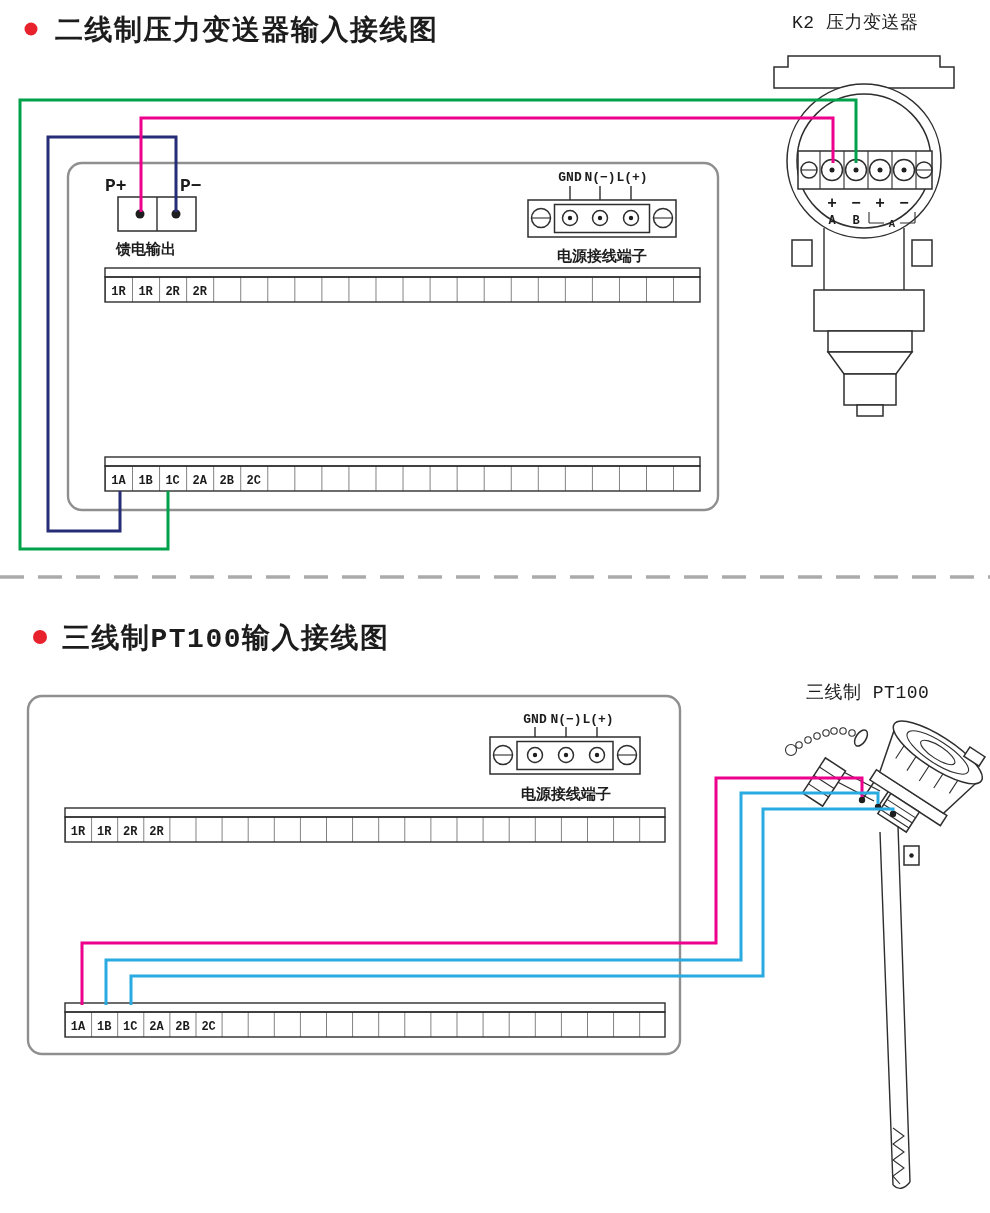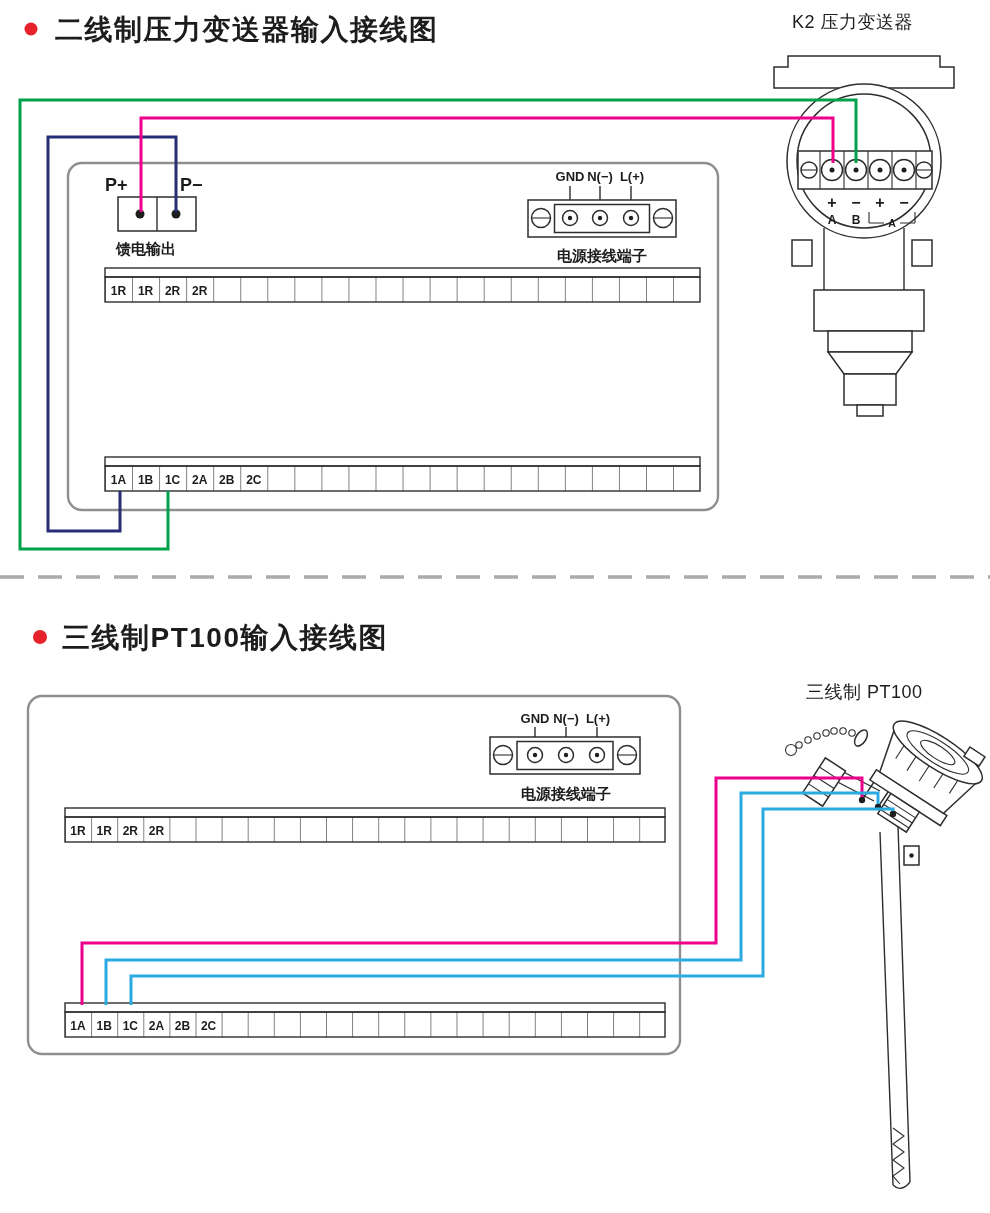--- a/index.html
+++ b/index.html
@@ -1,17 +1,17 @@
 <!DOCTYPE html>
 <html><head>
 <meta charset="utf-8">
 <style>
   html,body{margin:0;padding:0;background:#fff;}
   .canvas{position:relative;width:990px;height:1213px;background:#ffffff;
-          font-family:Liberation Sans, sans-serif;overflow:hidden;}
+          font-family:Liberation Mono, monospace;overflow:hidden;}
   svg{position:absolute;left:0;top:0;}
   
   .fw{fill:#ffffff;stroke:#2e2e2e;stroke-width:1.5;}
   .ln{fill:none;stroke:#2e2e2e;stroke-width:1.4;}
   .thin{fill:none;stroke:#2e2e2e;stroke-width:1.1;}
   .dot{fill:#1e1e1e;stroke:none;}
   .wire{fill:none;stroke-width:3;stroke-linecap:butt;stroke-linejoin:miter;}
   .panel{fill:none;stroke:#8f8f8f;stroke-width:2.4;}
   text{fill:#1c1c1c;}
   .title{font-size:28px;font-weight:600;letter-spacing:1.5px;}

